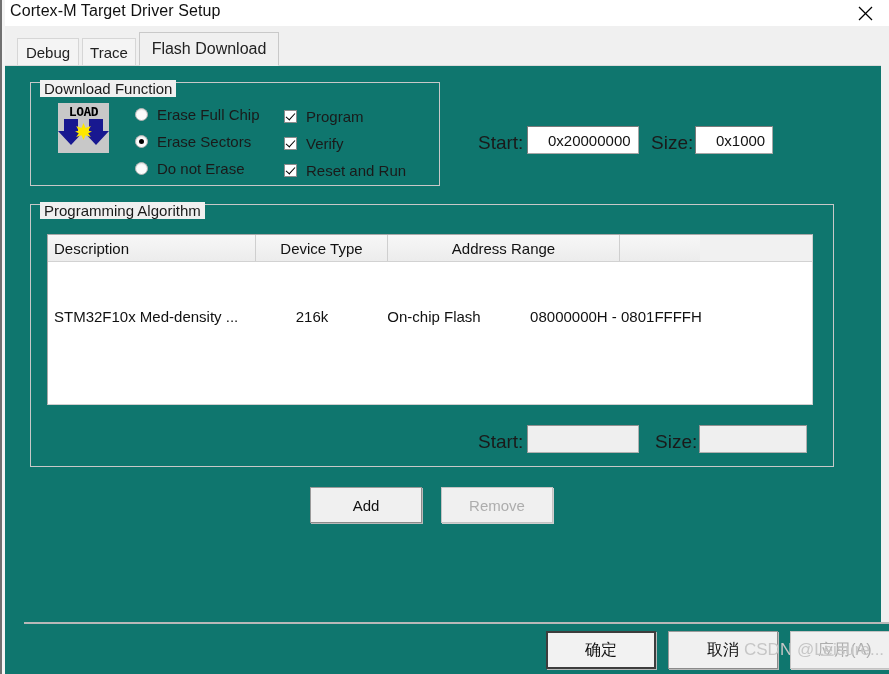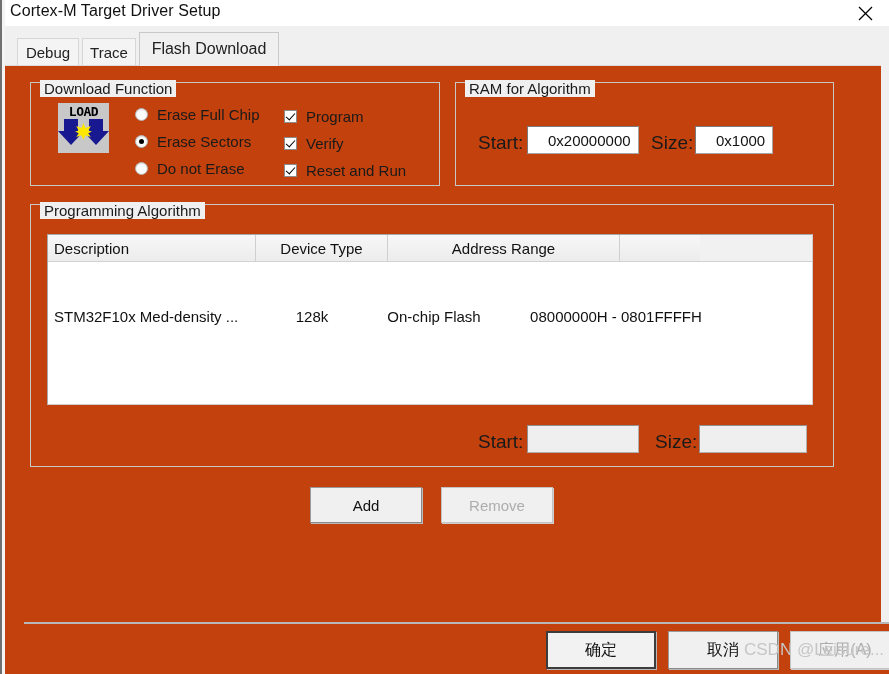--- a/index.html
+++ b/index.html
@@ -15,21 +15,21 @@
     color: #1a1a1a;
     overflow: hidden;
     position: relative;
   }
 
   
   #window {
     position: absolute;
     left: 0; top: 0;
     width: 889px; height: 674px;
-    background: #c2410c;
+    background: #0f766e;
     box-sizing: border-box;
   }
   .frame-edge-left {
     position: absolute;
     left: 0; top: 0;
     width: 2px; height: 674px;
     background: #707070;
   }
   .frame-edge-left2 {
     position: absolute;
@@ -423,43 +423,40 @@
   </div>
   <div id="opt-verify" class="opt-row">
     <span class="check-mark checked"></span>
     <span class="opt-label">Verify</span>
   </div>
   <div id="opt-reset-run" class="opt-row">
     <span class="check-mark checked"></span>
     <span class="opt-label">Reset and Run</span>
   </div>
 
-  <div id="grp-ram" class="groupbox">
-    <div class="group-title">RAM for Algorithm</div>
-  </div>
   <div id="lbl-ram-start" class="field-label">Start:</div>
   <div id="inp-ram-start" class="textbox">0x20000000</div>
   <div id="lbl-ram-size" class="field-label">Size:</div>
   <div id="inp-ram-size" class="textbox">0x1000</div>
 
   <div id="grp-prog" class="groupbox">
     <div class="group-title">Programming Algorithm</div>
   </div>
 
   <div id="listview">
     <div id="lv-header">
       <div class="lv-col left" style="width:208px">Description</div>
       <div class="lv-col center" style="width:132px">Device Type</div>
       <div class="lv-col center" style="width:232px">Address Range</div>
       <div class="lv-col center" style="width:80px; border-right:none"></div>
     </div>
     <div id="lv-body">
       <div class="lv-row">
         <div class="lv-cell left" style="width:208px">STM32F10x Med-density ...</div>
-        <div class="lv-cell center" style="width:112px">128k</div>
+        <div class="lv-cell center" style="width:112px">216k</div>
         <div class="lv-cell center" style="width:132px">On-chip Flash</div>
         <div class="lv-cell center" style="width:232px">08000000H - 0801FFFFH</div>
         <div class="lv-cell center" style="width:80px"></div>
       </div>
     </div>
   </div>
 
   <div id="lbl-alg-start" class="field-label">Start:</div>
   <div id="inp-alg-start" class="textbox disabled"></div>
   <div id="lbl-alg-size" class="field-label">Size:</div>

